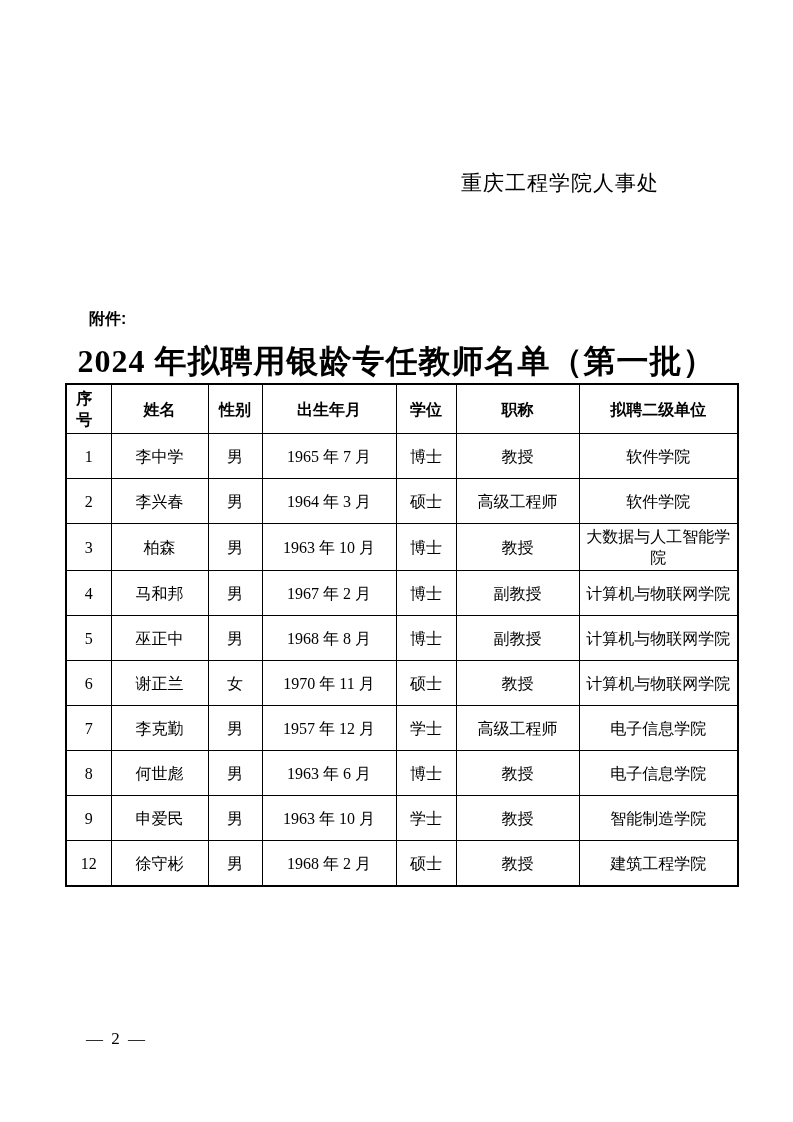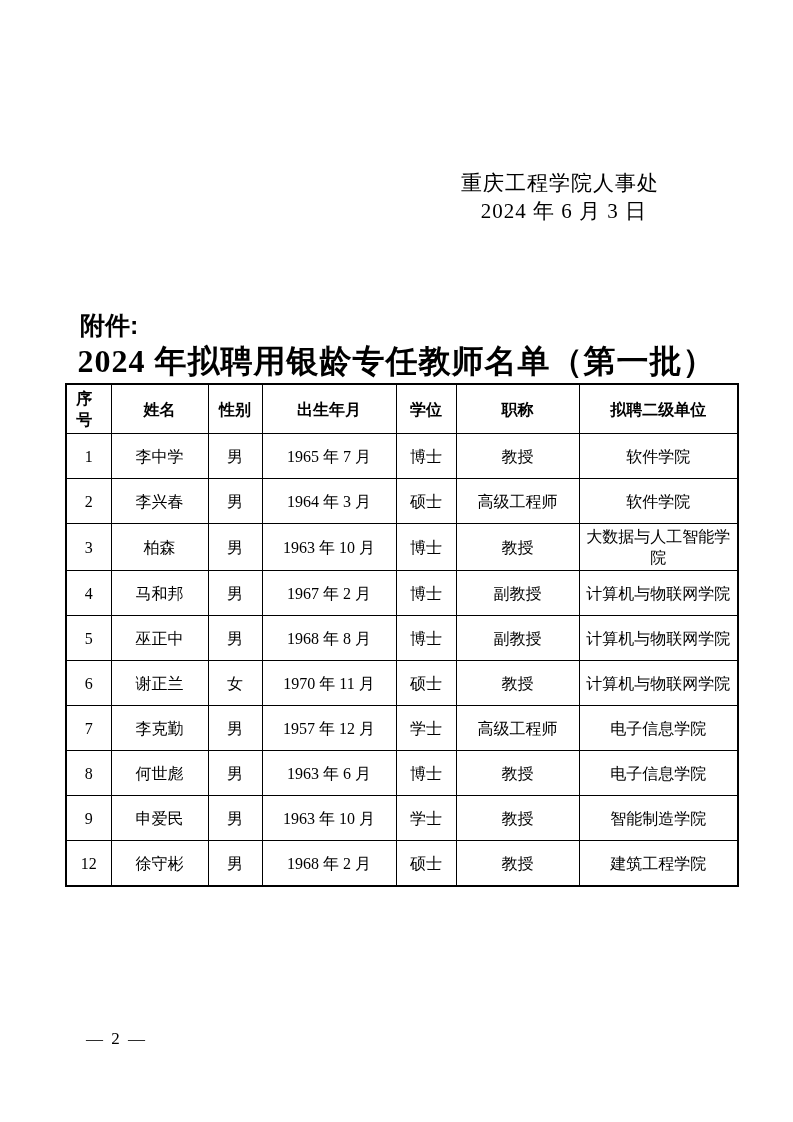--- a/index.html
+++ b/index.html
@@ -30,22 +30,22 @@
     position: absolute;
     top: 197px;
     right: 146px;
     font-size: 21px;
     letter-spacing: 1px;
     white-space: nowrap;
   }
   .attachment-label {
     position: absolute;
     top: 309px;
-    left: 80px;
-    font-size: 25px;
+    left: 89px;
+    font-size: 16px;
     font-weight: bold;
     font-family: "Liberation Sans", "DejaVu Sans", sans-serif;
     text-align: center;
   }
   .doc-title {
     position: absolute;
     top: 340px;
     left: 0;
     width: 100%;
     margin: 0;
@@ -94,21 +94,20 @@
     letter-spacing: 2px;
   }
 </style>
 </head>
 <body>
 
 <div class="page">
 
   <div class="issuer-line">重庆工程学院人事处</div>
 
-  <div class="date-line">2024 年 6 月 3 日</div>
 
   <div class="attachment-label">附件:</div>
 
   <h1 class="doc-title">2024 年拟聘用银龄专任教师名单（第一批）</h1>
 
   <table class="roster">
     <colgroup>
       <col style="width:45px">
       <col style="width:97px">
       <col style="width:54px">

